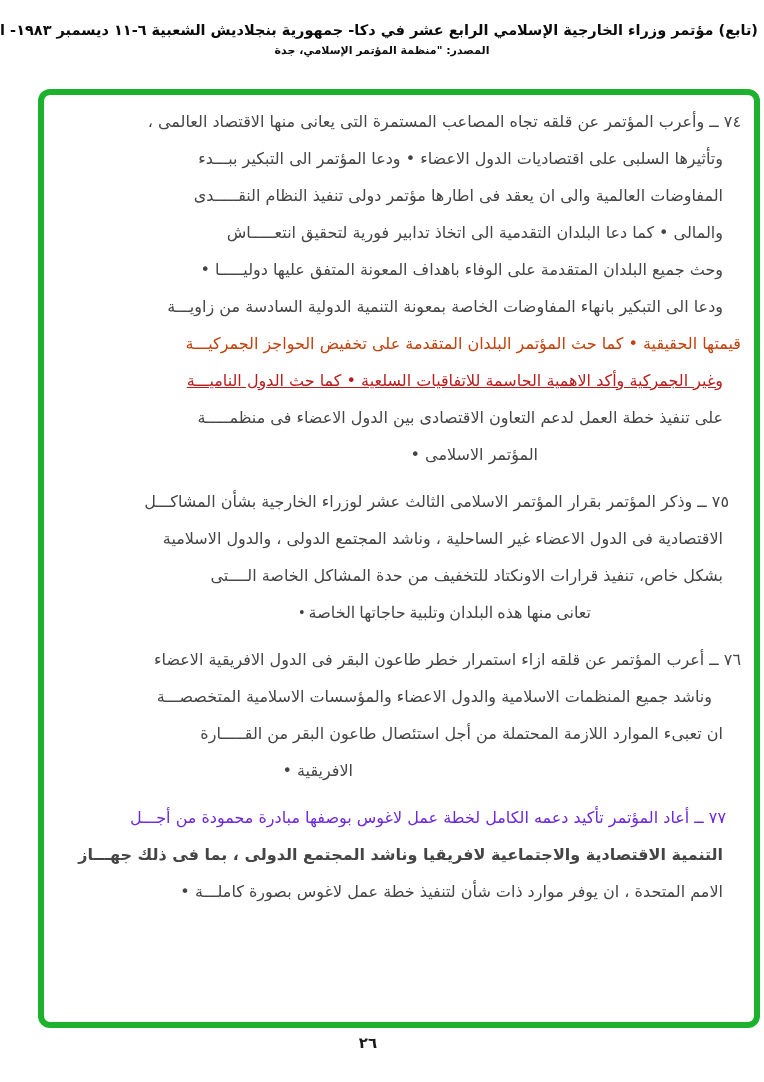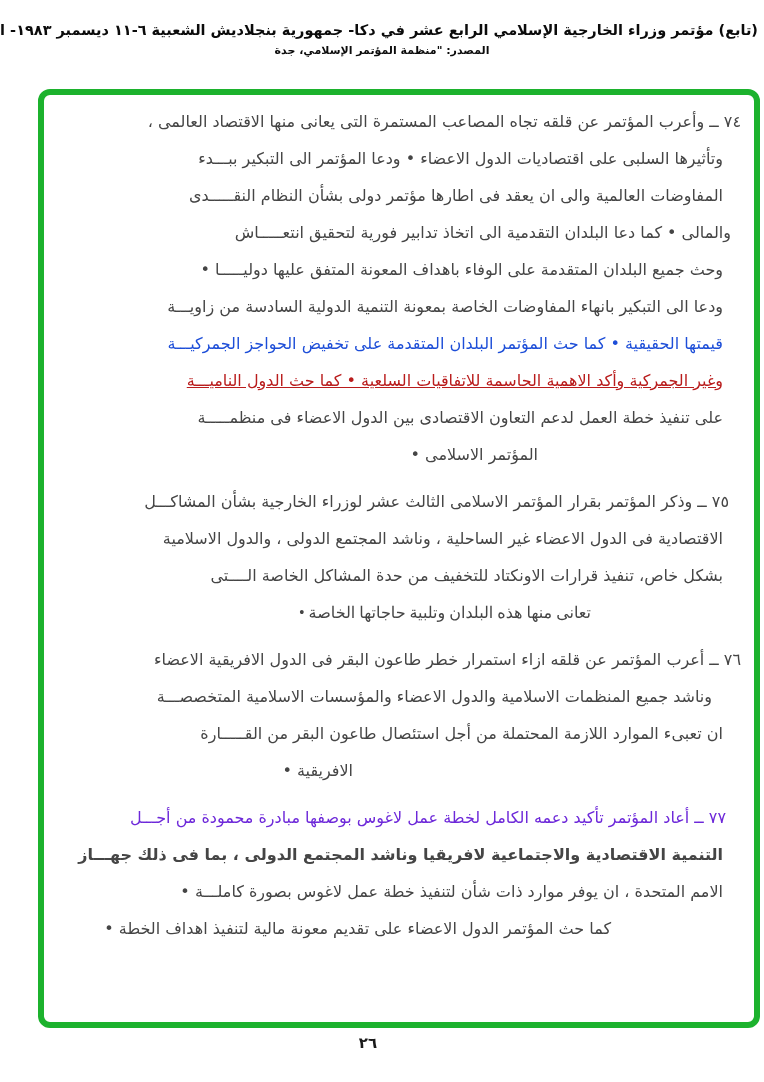--- a/index.html
+++ b/index.html
@@ -80,45 +80,44 @@
   <div class="header">
     <div class="header-title">(تابع) مؤتمر وزراء الخارجية الإسلامي الرابع عشر في دكا- جمهورية بنجلاديش الشعبية ٦-١١ ديسمبر ١٩٨٣- البيان الختامي</div>
     <div class="header-source">المصدر: "منظمة المؤتمر الإسلامي، جدة</div>
   </div>
 
   <div class="content-box" style="border-color: rgb(28, 178, 45);">
     <div id="paragraphs">
         <div class="para">
           <div class="line" style="margin-right: 0px; color: rgb(69, 69, 69);">٧٤ ــ وأعرب المؤتمر عن قلقه تجاه المصاعب المستمرة التى يعانى منها الاقتصاد العالمى ،</div>
           <div class="line" style="margin-right: 18px; color: rgb(69, 69, 69);">وتأثيرها السلبى على اقتصاديات الدول الاعضاء • ودعا المؤتمر الى التبكير ببـــدء</div>
-          <div class="line" style="margin-right: 18px; color: rgb(69, 69, 69);">المفاوضات العالمية والى ان يعقد فى اطارها مؤتمر دولى بشأن النظام النقـــــدى</div>
-          <div class="line" style="margin-right: 10px; color: rgb(69, 69, 69);">والمالى • كما دعا البلدان التقدمية الى اتخاذ تدابير فورية لتحقيق انتعـــــاش</div>
+          <div class="line" style="margin-right: 18px; color: rgb(69, 69, 69);">المفاوضات العالمية والى ان يعقد فى اطارها مؤتمر دولى تنفيذ النظام النقـــــدى</div>
+          <div class="line" style="margin-right: 18px; color: rgb(69, 69, 69);">والمالى • كما دعا البلدان التقدمية الى اتخاذ تدابير فورية لتحقيق انتعـــــاش</div>
           <div class="line" style="margin-right: 18px; color: rgb(69, 69, 69);">وحث جميع البلدان المتقدمة على الوفاء باهداف المعونة المتفق عليها دوليـــــا •</div>
           <div class="line" style="margin-right: 18px; color: rgb(69, 69, 69);">ودعا الى التبكير بانهاء المفاوضات الخاصة بمعونة التنمية الدولية السادسة من زاويـــة</div>
-          <div class="line" style="margin-right: 18px; color: #1d4ed8;">قيمتها الحقيقية • كما حث المؤتمر البلدان المتقدمة على تخفيض الحواجز الجمركيـــة</div>
+          <div class="line" style="color: #c2410c;">قيمتها الحقيقية • كما حث المؤتمر البلدان المتقدمة على تخفيض الحواجز الجمركيـــة</div>
           <div class="line" style="margin-right: 18px; color: #b91c1c; text-decoration: underline;">وغير الجمركية وأكد الاهمية الحاسمة للاتفاقيات السلعية • كما حث الدول الناميـــة</div>
           <div class="line" style="margin-right: 18px; color: rgb(69, 69, 69);">على تنفيذ خطة العمل لدعم التعاون الاقتصادى بين الدول الاعضاء فى منظمـــــة</div>
           <div class="line" style="margin-right: 203px; color: rgb(69, 69, 69);">المؤتمر الاسلامى •</div>
         </div>
         <div class="para">
           <div class="line" style="margin-right: 12px; color: rgb(69, 69, 69);">٧٥ ــ وذكر المؤتمر بقرار المؤتمر الاسلامى الثالث عشر لوزراء الخارجية بشأن المشاكـــل</div>
           <div class="line" style="margin-right: 18px; color: rgb(69, 69, 69);">الاقتصادية فى الدول الاعضاء غير الساحلية ، وناشد المجتمع الدولى ، والدول الاسلامية</div>
           <div class="line" style="margin-right: 18px; color: rgb(69, 69, 69);">بشكل خاص، تنفيذ قرارات الاونكتاد للتخفيف من حدة المشاكل الخاصة الــــتى</div>
           <div class="line" style="margin-right: 150px; color: rgb(69, 69, 69); font-family: Liberation Serif, serif;">تعانى منها هذه البلدان وتلبية حاجاتها الخاصة •</div>
         </div>
         <div class="para">
           <div class="line" style="margin-right: 0px; color: rgb(69, 69, 69);">٧٦ ــ أعرب المؤتمر عن قلقه ازاء استمرار خطر طاعون البقر فى الدول الافريقية الاعضاء</div>
           <div class="line" style="margin-right: 29px; color: rgb(69, 69, 69);">وناشد جميع المنظمات الاسلامية والدول الاعضاء والمؤسسات الاسلامية المتخصصـــة</div>
           <div class="line" style="margin-right: 18px; color: rgb(69, 69, 69);">ان تعبىء الموارد اللازمة المحتملة من أجل استئصال طاعون البقر من القـــــارة</div>
           <div class="line" style="margin-right: 388px; color: rgb(69, 69, 69);">الافريقية •</div>
         </div>
         <div class="para">
           <div class="line" style="margin-right: 15px; color: #6d28d9;">٧٧ ــ أعاد المؤتمر تأكيد دعمه الكامل لخطة عمل لاغوس بوصفها مبادرة محمودة من أجـــل</div>
           <div class="line" style="margin-right: 18px; color: rgb(69, 69, 69); font-weight: bold;">التنمية الاقتصادية والاجتماعية لافريقيا وناشد المجتمع الدولى ، بما فى ذلك جهـــاز</div>
           <div class="line" style="margin-right: 18px; color: rgb(69, 69, 69);">الامم المتحدة ، ان يوفر موارد ذات شأن لتنفيذ خطة عمل لاغوس بصورة كاملـــة •</div>
-          <div class="line" style="margin-right: 130px; color: rgb(69, 69, 69);">كما حث المؤتمر الدول الاعضاء على تقديم معونة مالية لتنفيذ اهداف الخطة •</div>
         </div>
       </div>
   </div>
 
   <div class="page-number">٢٦</div>
 
 </div>
 
 </body></html>

